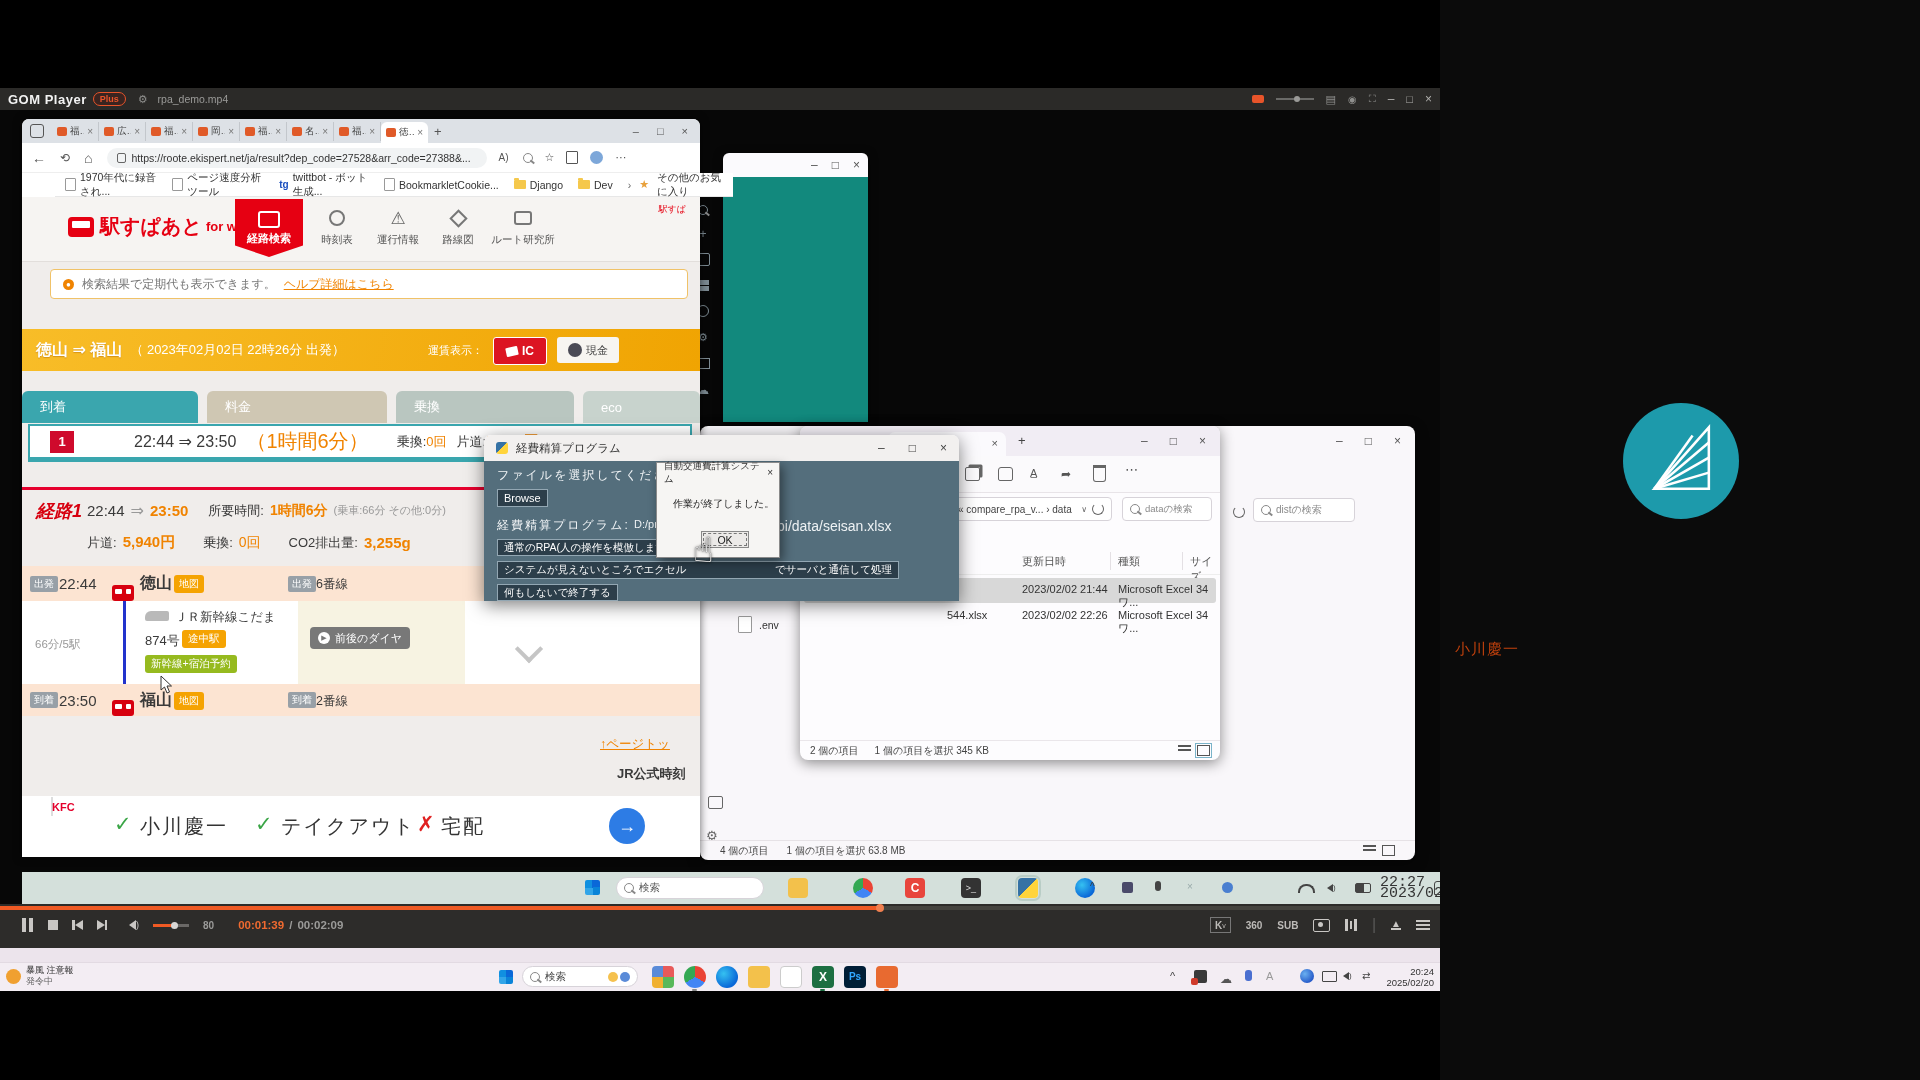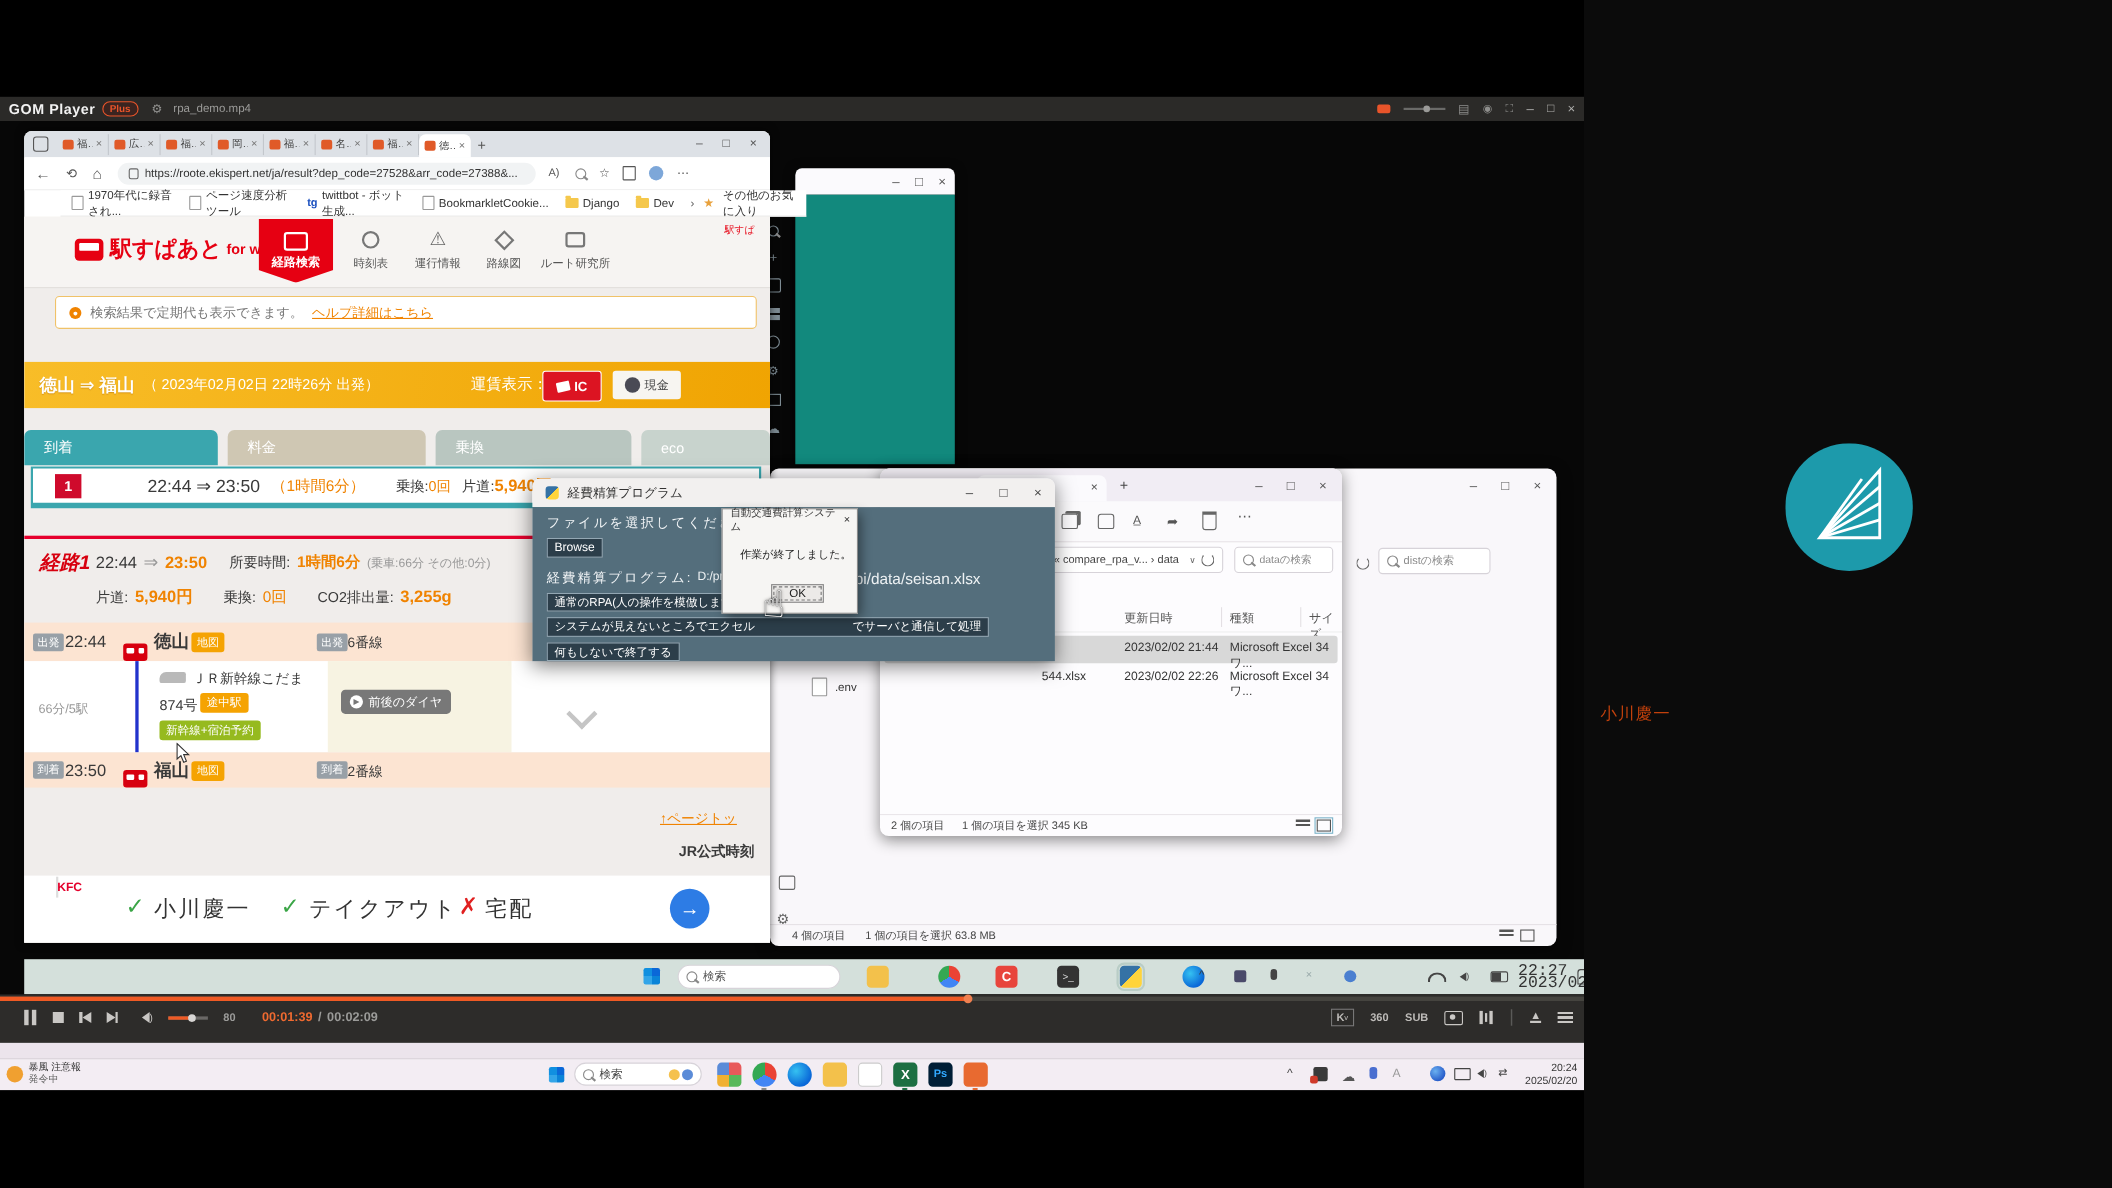--- a/index.html
+++ b/index.html
@@ -404,21 +404,21 @@
 
         <div class="notice">
           <span class="odot">●</span>
           <span class="ntext">検索結果で定期代も表示できます。</span>
           <span class="nlink">ヘルプ詳細はこちら</span>
         </div>
 
         <div class="banner">
           <span class="bn-route">徳山 ⇒ 福山</span>
           <span class="bn-date">（ 2023年02月02日 22時26分 出発）</span>
-          <span style="position:absolute;left:406px;font-size:14px;">運賃表示：</span>
+          <span style="position:absolute;left:406px;font-size:11px;">運賃表示：</span>
           <span class="icbtn">
               <span class="card"></span>
               <span>IC</span>
             </span>
           <span class="cashbtn">
               <span class="cc"></span>
               <span>現金</span>
             </span>
         </div>
 
@@ -431,21 +431,21 @@
         <div class="rtab" style="left:374px;width:178px;background:#b9c6c0;">
             <span>乗換</span>
           </div>
         <div class="rtab" style="left:561px;width:117px;background:#c8d3cd;">
             <span>eco</span>
           </div>
 
         <div class="resbox">
           <span class="res1">1</span>
           <span class="dark nw" style="font-size:16px;margin-left:50px;">22:44 ⇒ 23:50</span>
-          <span class="org nw" style="font-size:14px;">（1時間6分）</span>
+          <span class="org nw" style="font-size:20px;">（1時間6分）</span>
           <span class="nw" style="margin-left:18px;font-size:13px;"><span class="dark">乗換:</span><span class="org">0回</span></span>
           <span class="nw" style="font-size:13px;"><span class="dark">片道:</span><span class="orgb" style="font-size:15px;">5,940円</span></span>
         </div>
 
         <div class="redline"></div>
 
         <div class="abs" style="left:0;top:300px;width:678px;height:66px;">
           <span class="r1title abs" style="left:14px;top:2px;">経路1</span>
           <div class="abs row nw" style="left:65px;top:4px;gap:6px;">
             <span class="dark" style="font-size:15px;">22:44</span>

